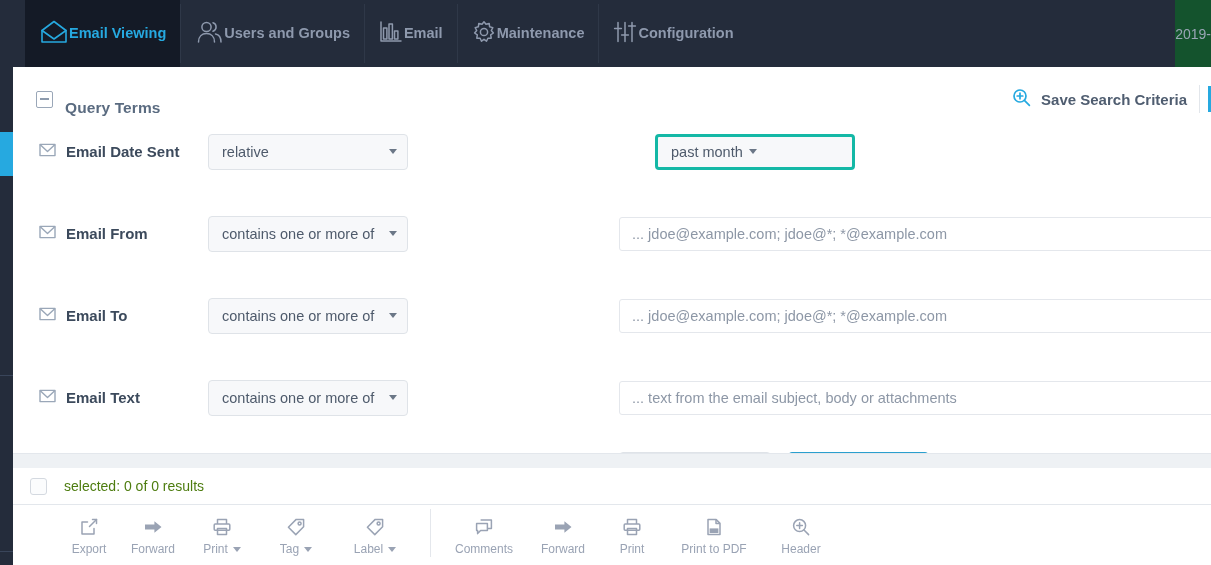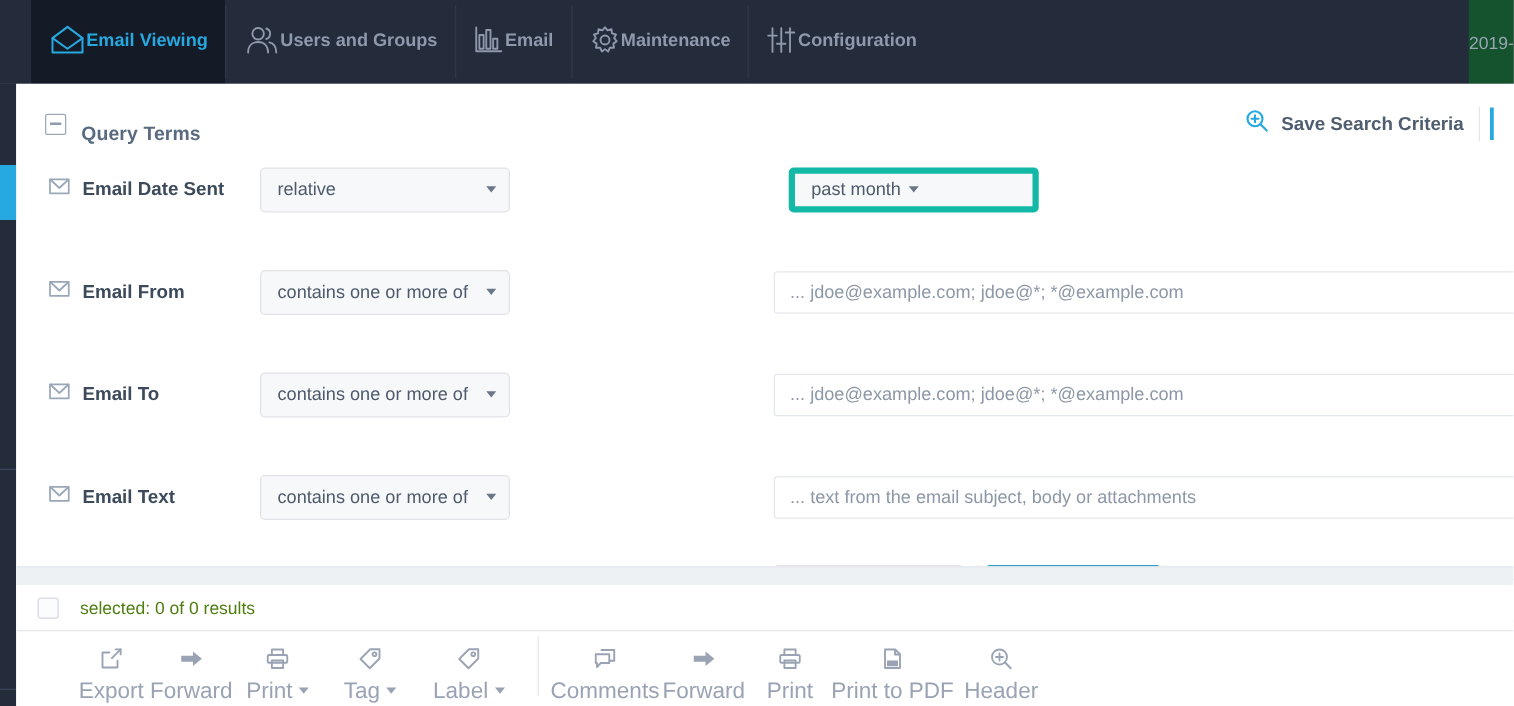--- a/index.html
+++ b/index.html
@@ -154,21 +154,21 @@
   .qt-title {
     margin-left: 12px;
     font-size: 15.5px;
     font-weight: bold;
     color: #5a6b80;
     letter-spacing: .1px;
     margin-top: 17px;
   }
   .qt-actions {
     position: absolute;
-    right: 16px; top: 0;
+    right: 0; top: 0;
     height: 64px;
     display: flex;
     align-items: center;
   }
   .save-criteria {
     display: flex;
     align-items: center;
     gap: 10px;
     cursor: pointer;
     padding-right: 12px;
@@ -241,25 +241,25 @@
   .caret {
     width: 0; height: 0;
     border-left: 4.5px solid transparent;
     border-right: 4.5px solid transparent;
     border-top: 5.5px solid #6b7787;
     margin-left: 6px;
   }
 
   .sel-right {
     position: absolute;
-    left: 618px;
+    left: 642px;
     width: 200px;
     height: 36px;
     background: #f7f8fa;
-    border: 5px solid #14b8a6;
+    border: 3px solid #14b8a6;
     border-radius: 4px;
     box-sizing: border-box;
     display: flex;
     align-items: center;
     padding: 0 10px 0 13px;
     cursor: pointer;
     font-size: 14.5px;
     color: #4e5a6b;
   }
   .txt {
@@ -430,21 +430,21 @@
   .tb-item.w-wide { width: 74px; }
   .tb-item.w-wider { width: 84px; }
   .tb-icon {
     height: 24px;
     display: flex;
     align-items: center;
     justify-content: center;
   }
   .tb-label {
     margin-top: 3px;
-    font-size: 18px;
+    font-size: 12px;
     color: #9aa3b4;
     white-space: nowrap;
     display: flex;
     align-items: center;
     gap: 5px;
   }
   .tb-caret {
     width: 0; height: 0;
     border-left: 4.5px solid transparent;
     border-right: 4.5px solid transparent;

